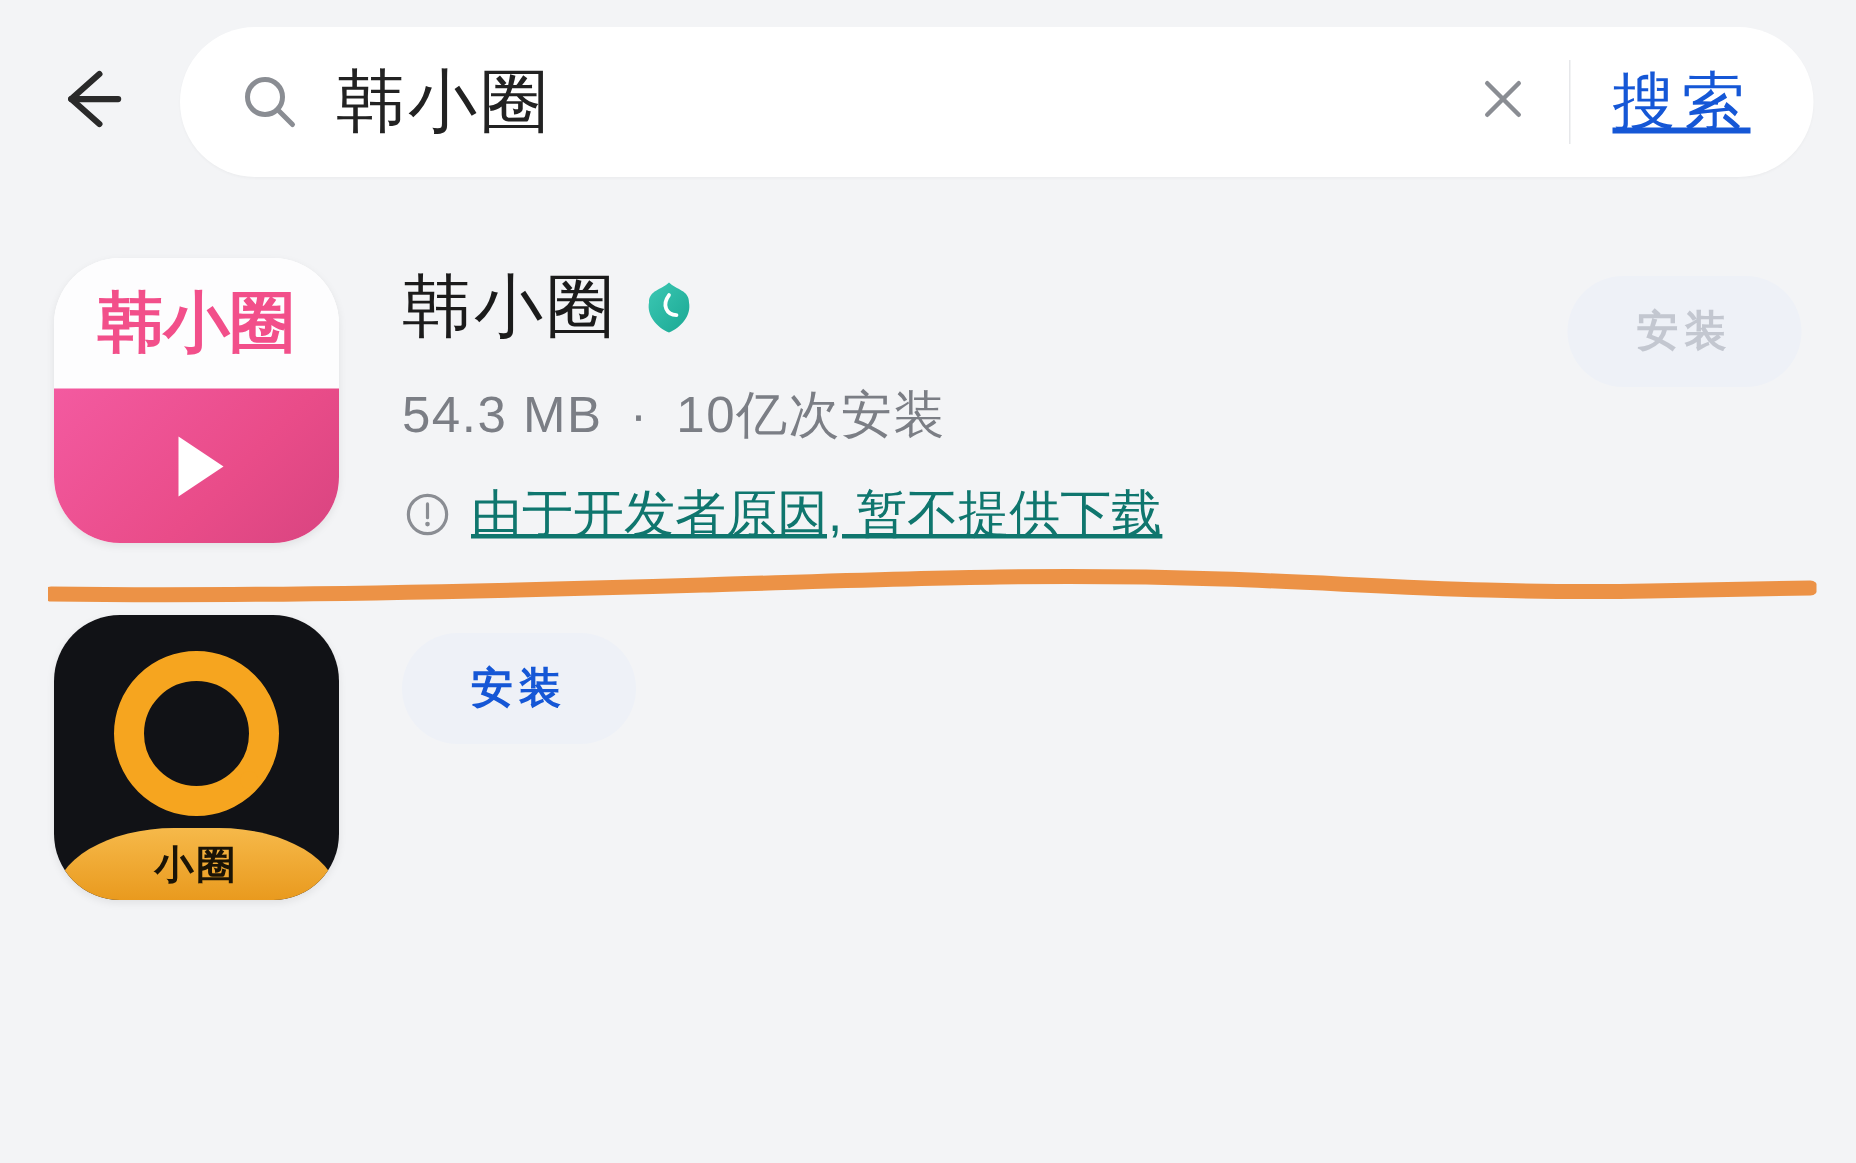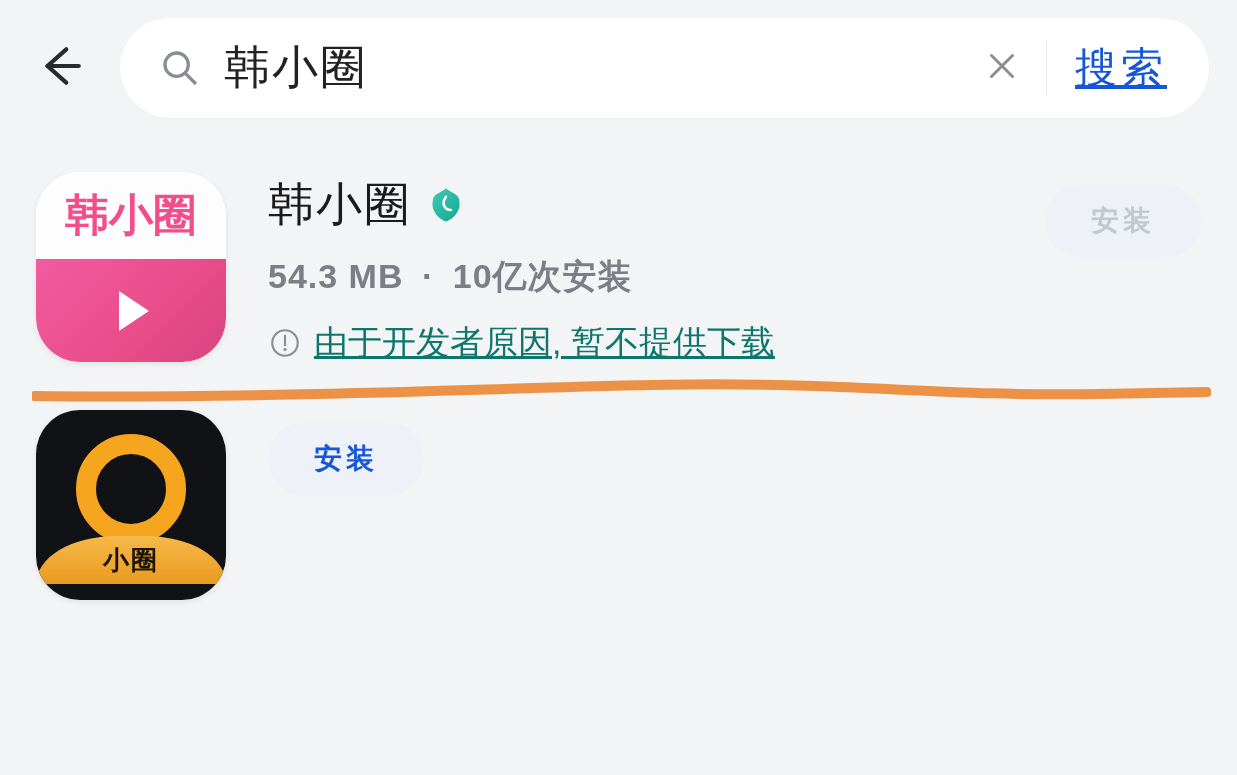--- a/index.html
+++ b/index.html
@@ -111,21 +111,20 @@
   }
   .verify-badge {
     width: 40px; height: 40px;
     display: inline-flex;
   }
   .app-meta {
     margin-top: 18px;
     font-size: 34px;
     color: #7b7e85;
     letter-spacing: 1px;
-    font-weight: bold;
   }
   .app-meta .dot { margin: 0 8px; }
   .app-note {
     margin-top: 20px;
     font-size: 34px;
     color: #0f766e;
     display: flex;
     align-items: center;
     gap: 12px;
     white-space: nowrap;
@@ -209,21 +208,21 @@
   .icon-wxq .ring::after {
     content: "";
     position: absolute;
     right: -6px; bottom: -2px;
     width: 12px; height: 12px;
     background: #f6a51f;
     border-radius: 50%;
   }
   .icon-wxq .band {
     position: absolute;
-    left: 0; right: 0; bottom: 16px;
+    left: 0; right: 0; bottom: 0;
     height: 48px;
     background: linear-gradient(180deg, #f6b94a 0%, #e99a1e 100%);
     border-top-left-radius: 80px 48px;
     border-top-right-radius: 80px 48px;
     display: flex; align-items: center; justify-content: center;
     color: #1b1406;
     font-size: 26px;
     font-weight: 700;
     letter-spacing: 2px;
   }

